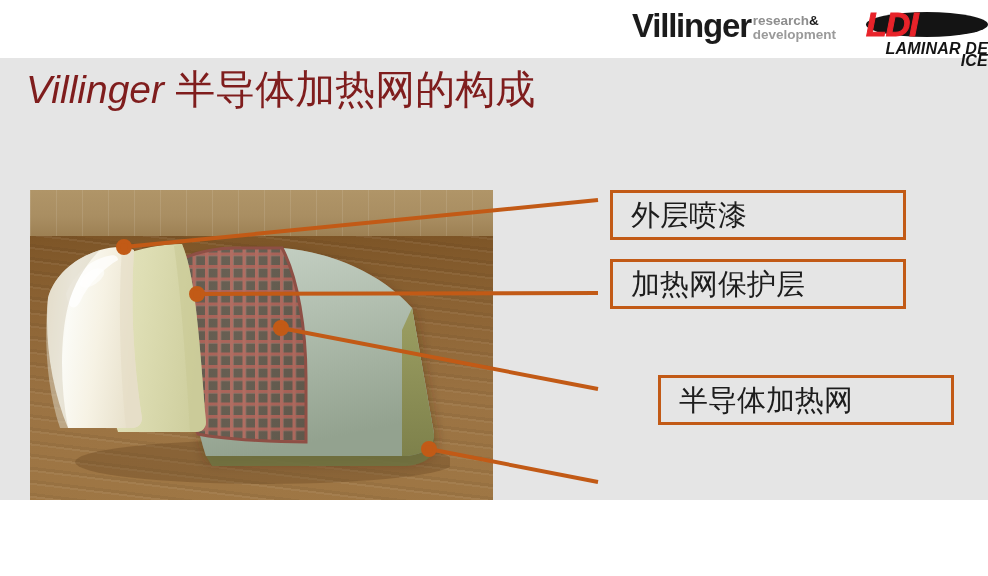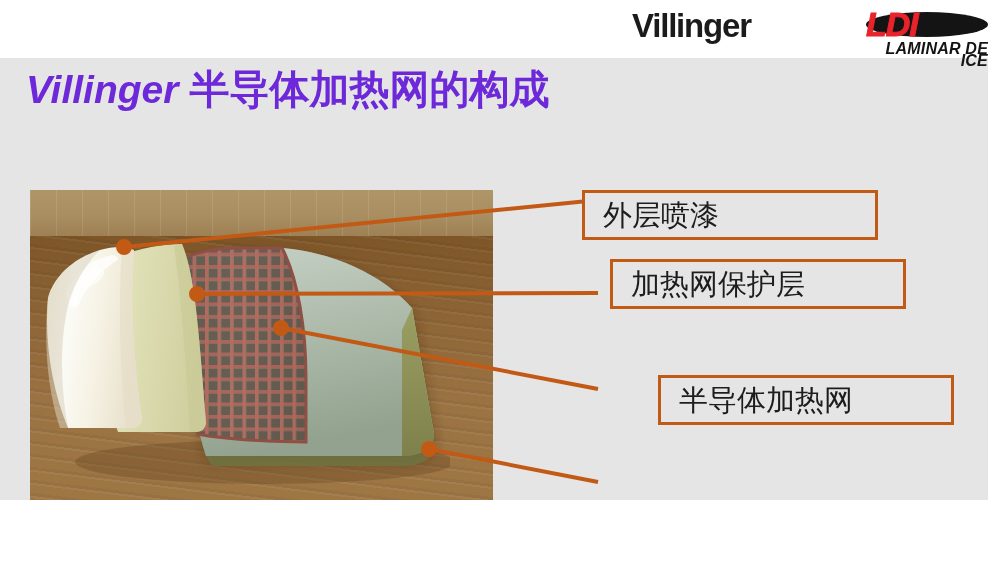--- a/index.html
+++ b/index.html
@@ -100,22 +100,22 @@
     color: #141414;
   }
 
   
   .slide-title {
     position: absolute;
     left: 26px;
     top: 62px;
     font-size: 40px;
     line-height: 54px;
-    color: #6d28d9;
-    font-weight: bold;
+    color: #7f1d1d;
+    font-weight: normal;
     white-space: nowrap;
   }
   .slide-title .lat {
     font-style: italic;
     font-family: "Liberation Sans", "DejaVu Sans", sans-serif;
     font-size: 39px;
   }
   .slide-title .cjk {
     font-family: "DejaVu Sans", "Liberation Sans", sans-serif;
     font-size: 40px;
@@ -182,34 +182,40 @@
     align-items: center;
     padding-left: 18px;
   }
   .callout span {
     font-family: "DejaVu Sans", "Liberation Sans", sans-serif;
     font-size: 29px;
     line-height: 34px;
     color: #1d1d1d;
     white-space: nowrap;
   }
-  .c1 { left: 582px; top: 190px;  width: 296px; height: 50px; }
+  .c1 { left: 610px; top: 190px;  width: 296px; height: 50px; }
   .c2 { left: 610px; top: 259px;  width: 296px; height: 50px; }
   .c3 { left: 610px; top: 375px;  width: 296px; height: 50px; margin-left: 48px; }
   .c4 { left: 610px; top: 470px;  width: 296px; height: 50px; }
 </style>
 </head>
 <body>
 
 <div id="slide">
 
   <div class="header-band"></div>
 
   <div class="villinger-logo">
     <div class="villinger-word">Villinger</div>
+    <div class="villinger-sub">
+      <div>
+        <span>research</span><span class="amp">&amp;</span>
+      </div>
+      <div class="l2">development</div>
+    </div>
   </div>
 
   <div class="ldi-logo">
     <div class="ldi-lens"></div>
     <div class="ldi-text">LDI</div>
     <div class="ldi-tag">LAMINAR DE ICE</div>
   </div>
 
   <div class="slide-title">
     <span class="lat">Villinger</span>

